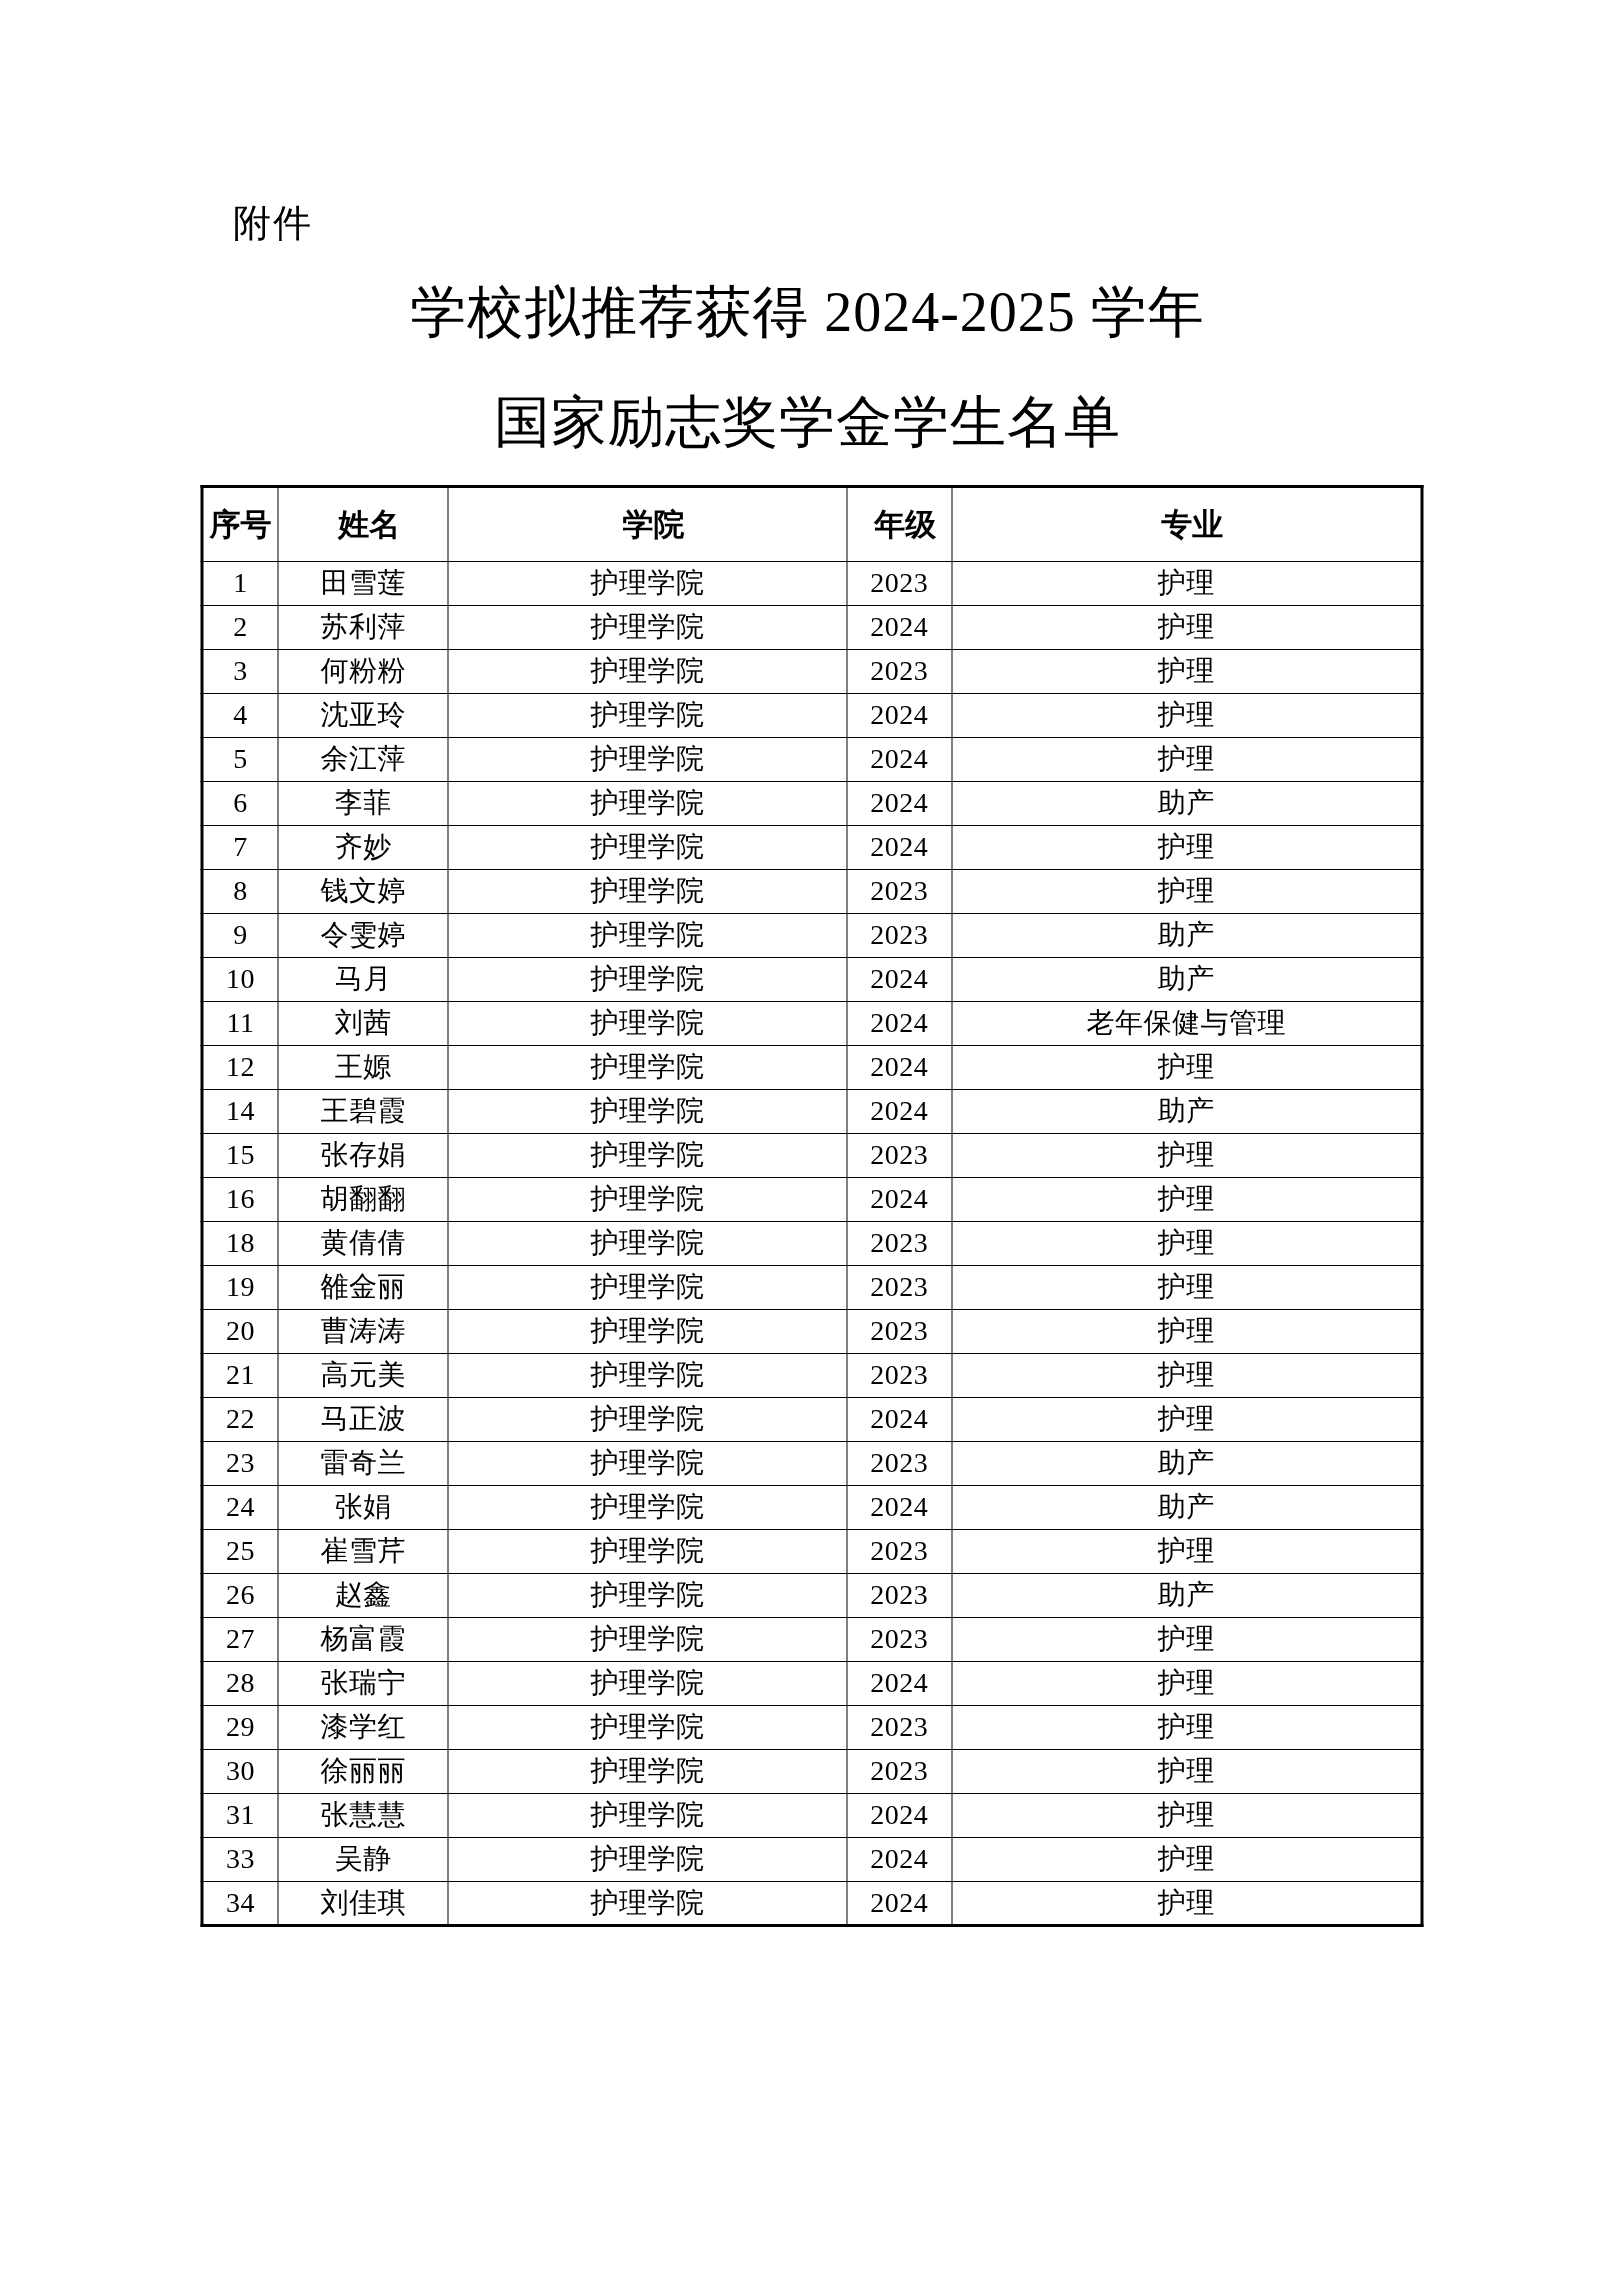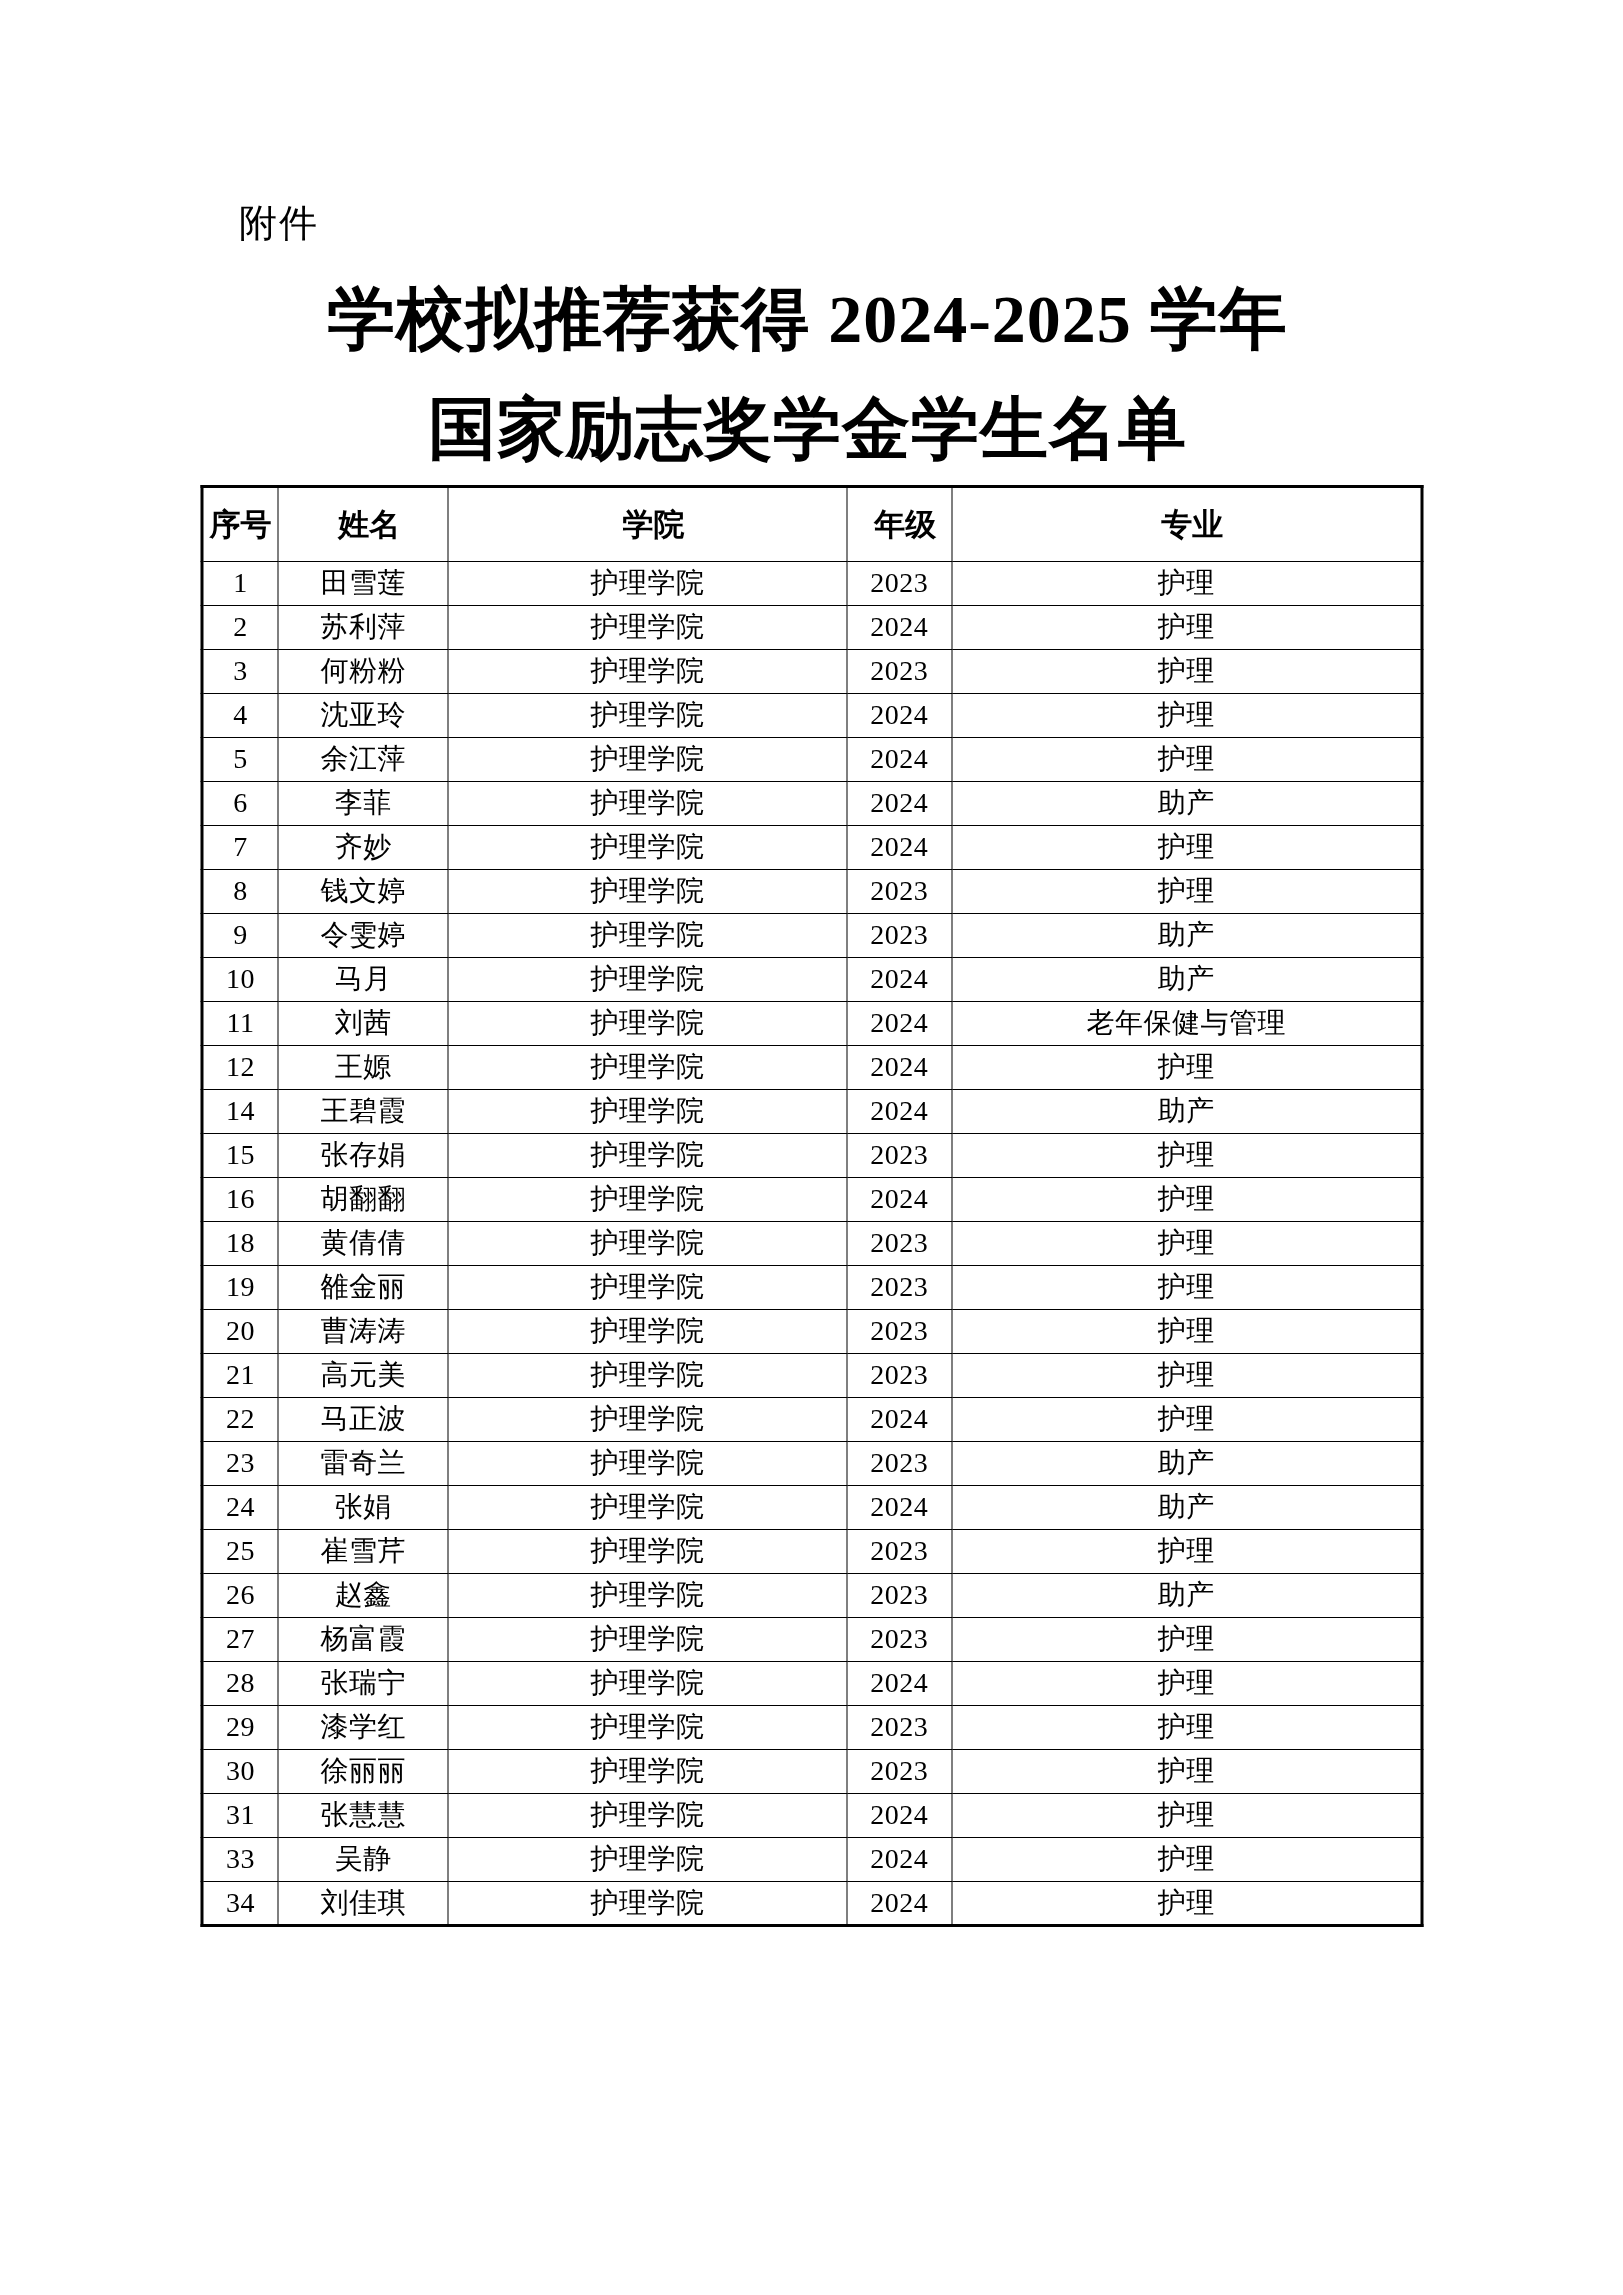--- a/index.html
+++ b/index.html
@@ -11,33 +11,33 @@
   }
   .page {
     position: relative;
     width: 1623px;
     height: 2295px;
     background: #ffffff;
     overflow: hidden;
   }
   .attachment {
     position: absolute;
-    left: 239px;
+    left: 233px;
     top: 203px;
     font-size: 38px;
     line-height: 1.1;
     letter-spacing: 2px;
   }
   .title-line {
     position: absolute;
     left: 0;
     right: 8px;
     text-align: center;
-    font-weight: bold;
-    font-size: 68px;
+    font-weight: normal;
+    font-size: 56px;
     line-height: 1.15;
     letter-spacing: 1px;
   }
   .title-line1 { top: 280px; }
   .title-line2 { top: 390px; }
 
   table.roster {
     position: absolute;
     top: 485px;
     left: 50%;

